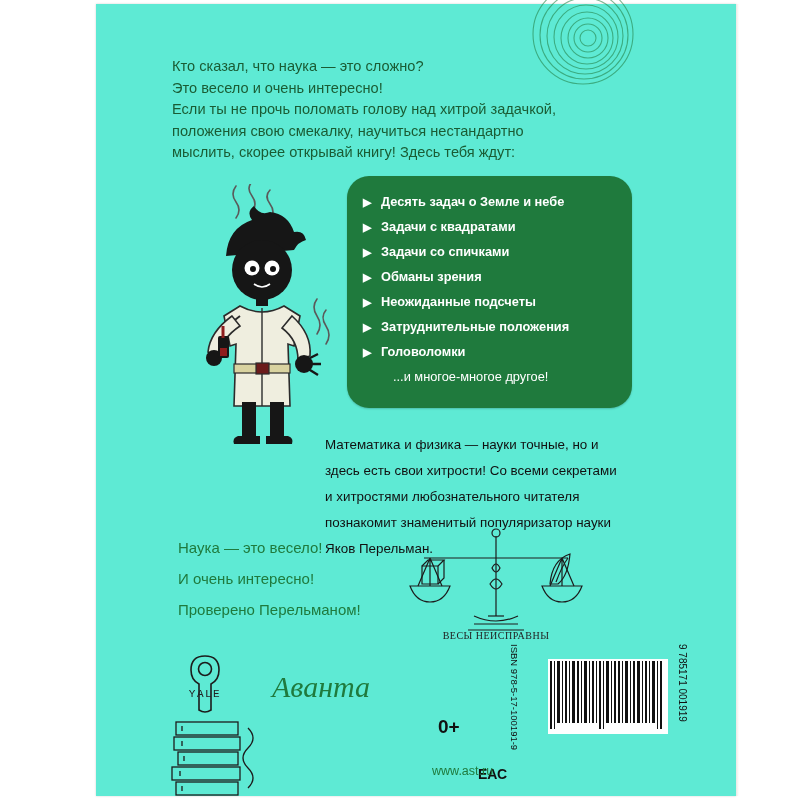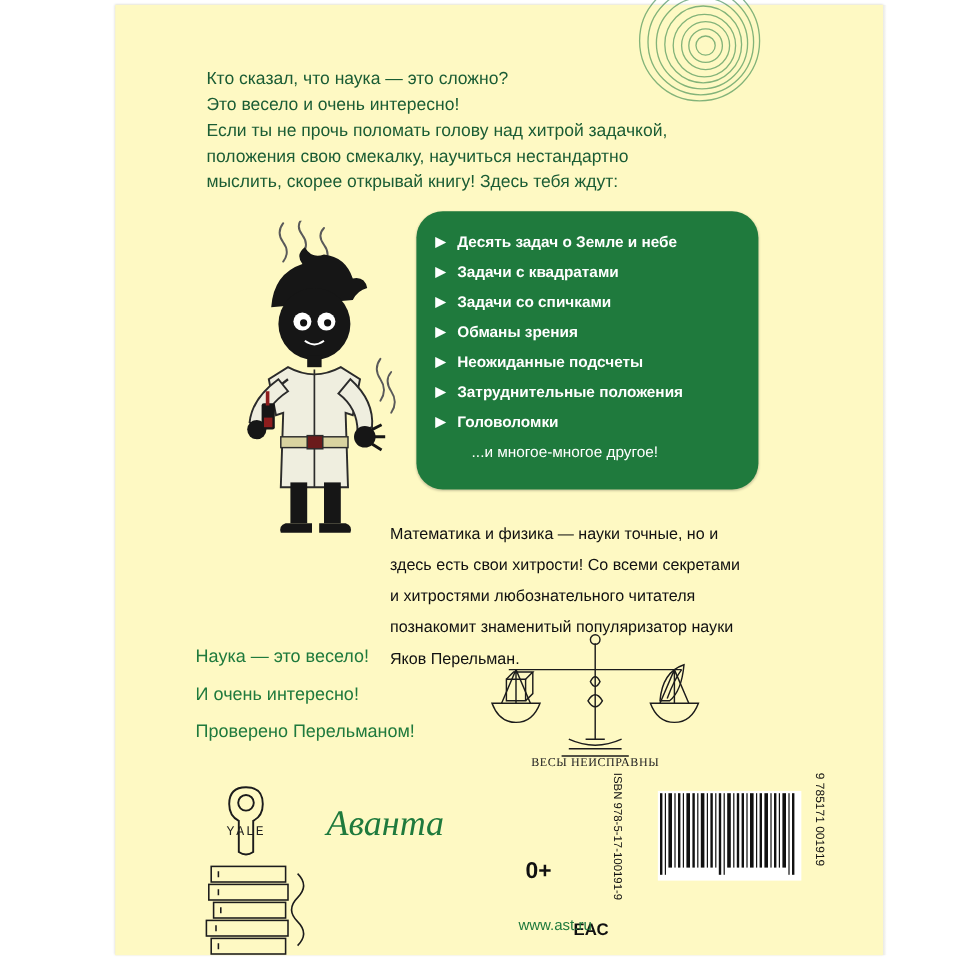--- a/index.html
+++ b/index.html
@@ -19,21 +19,21 @@
     height: 800px;
     background: #ffffff;
   }
   
   #cover {
     position: absolute;
     left: 96px;
     top: 4px;
     width: 640px;
     height: 792px;
-    background: #fef9c3;
+    background: #5eead4;
     box-shadow: 0 0 2px rgba(0,0,0,0.18);
   }
   
   #cover:after {
     content: "";
     position: absolute;
     right: -3px;
     top: 0;
     bottom: 0;
     width: 3px;
@@ -107,21 +107,21 @@
     top: 428px;
     width: 300px;
     color: #111111;
     font-size: 13.4px;
     line-height: 26px;
   }
 
   
   .slogan {
     position: absolute;
-    left: 67px;
+    left: 82px;
     top: 528px;
     width: 260px;
     color: #1f7a3d;
     font-size: 15px;
     line-height: 31px;
   }
 
   
   .character {
     position: absolute;

